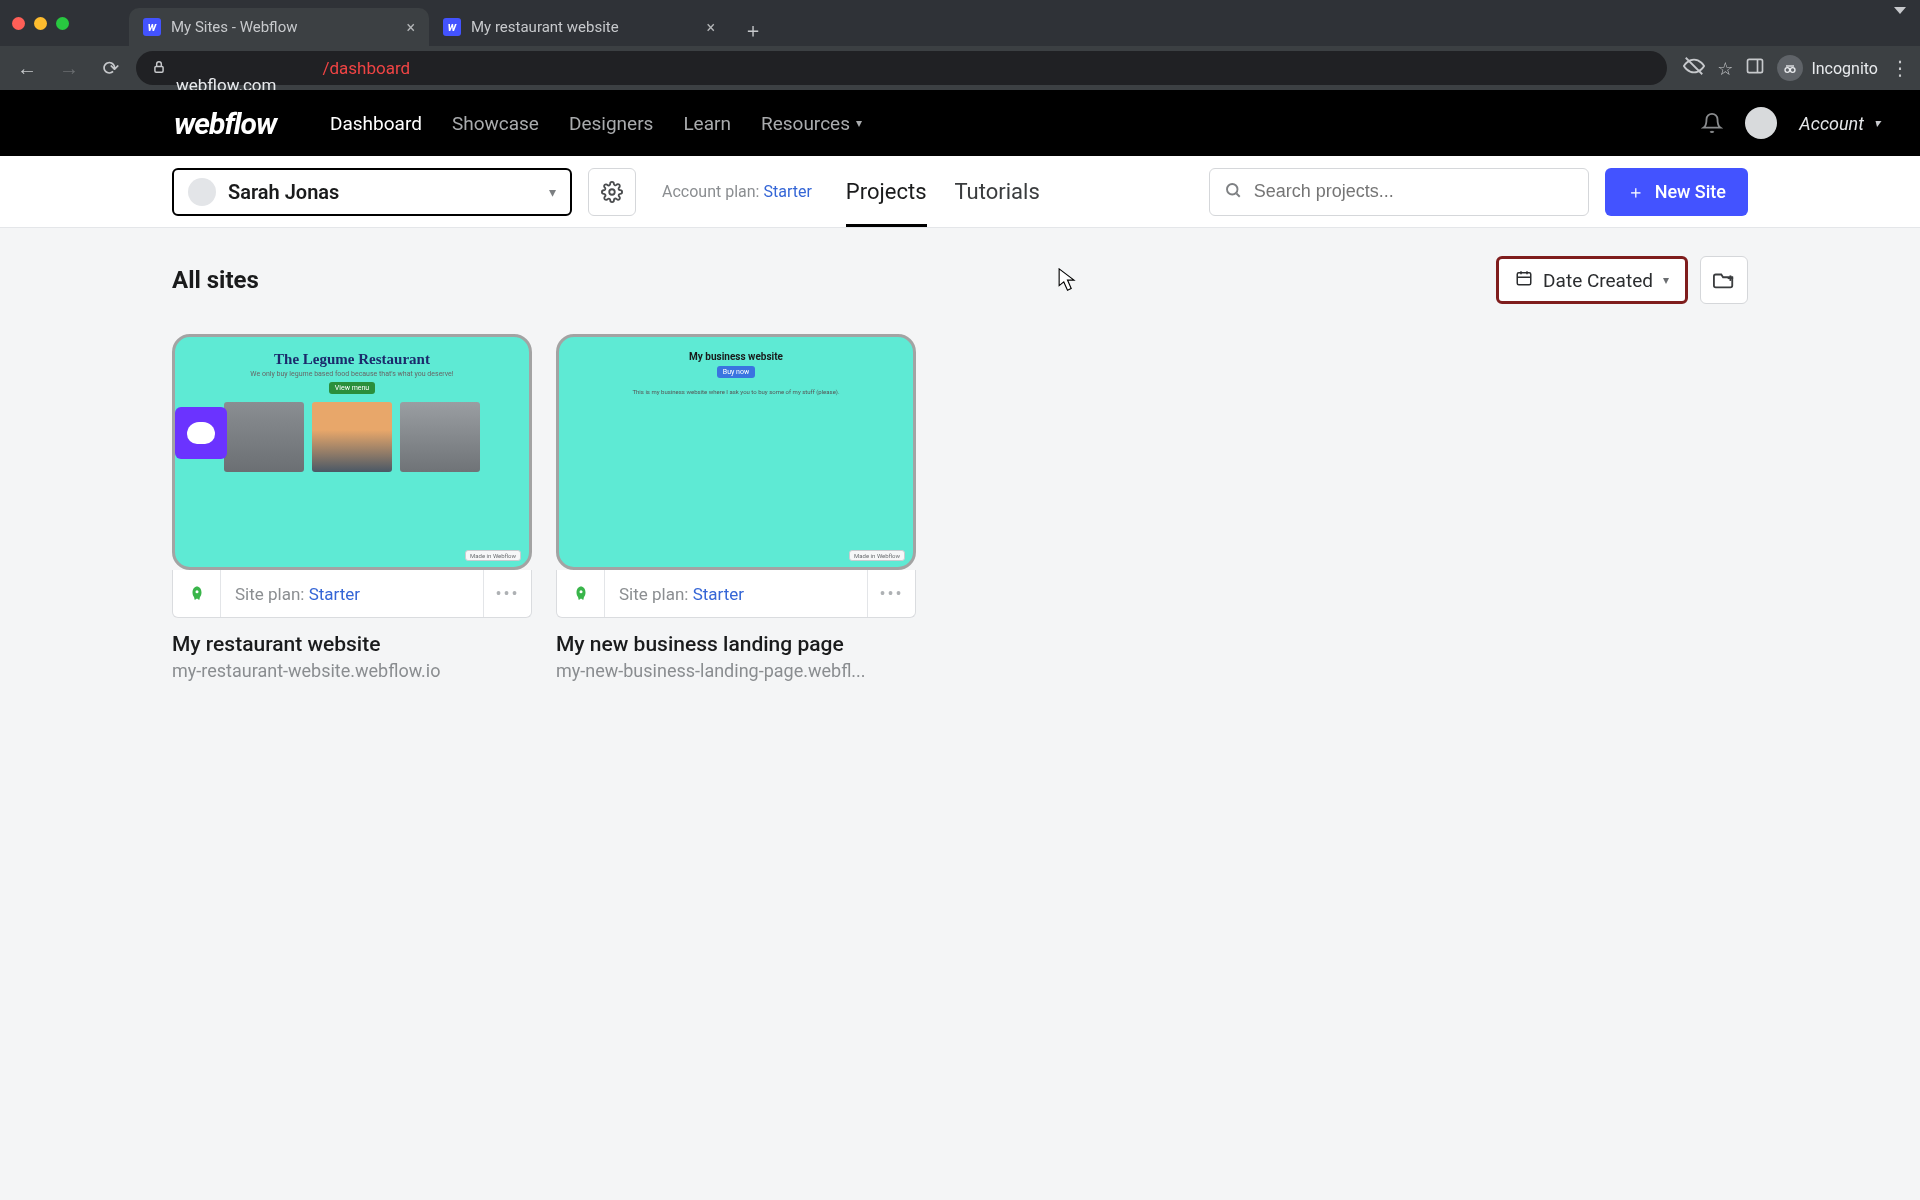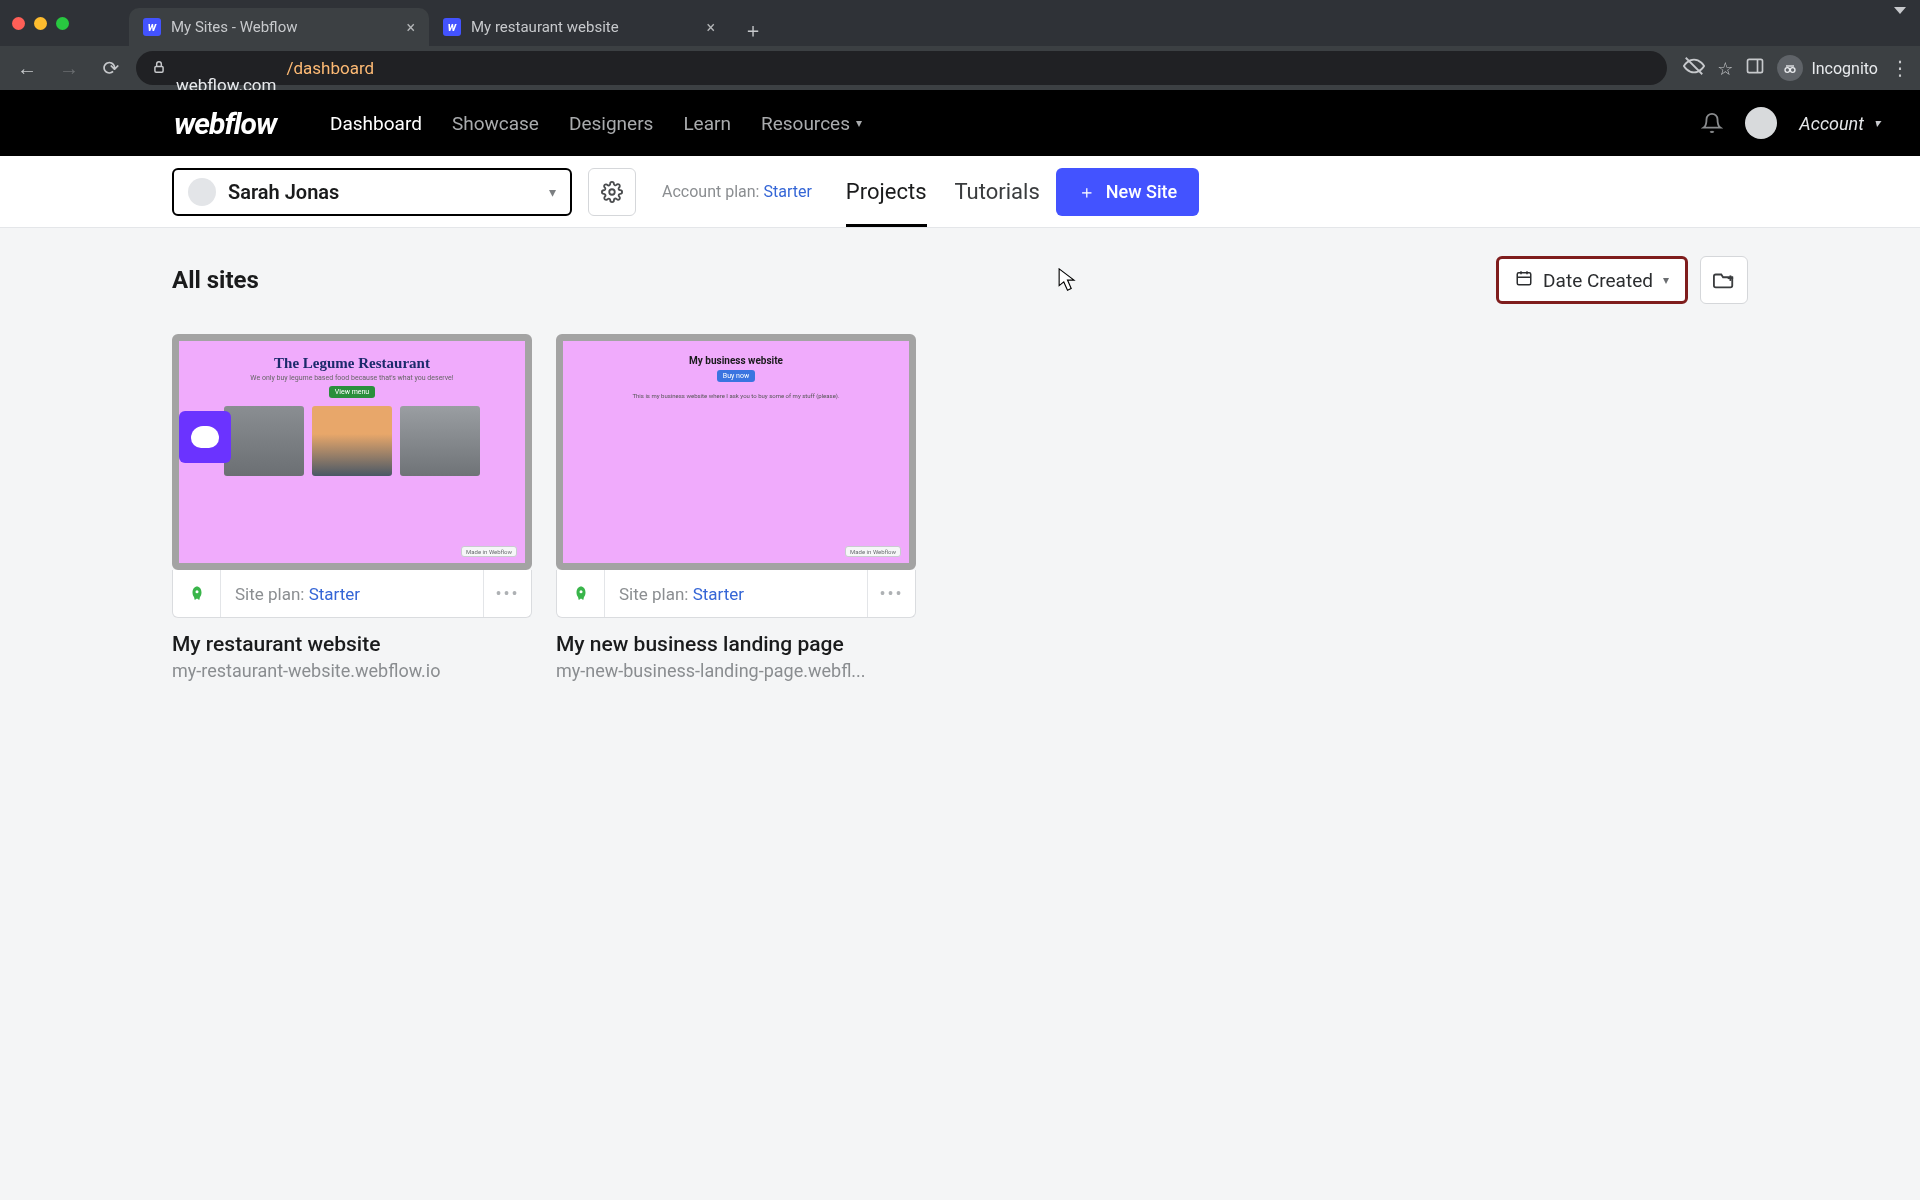--- a/index.html
+++ b/index.html
@@ -51,21 +51,21 @@
       color:#c7c9cc; font-size:20px; border-radius: 50%;
     }
     .nav-btn.disabled { color:#6a6d70; }
     .addressbar {
       flex: 1 1 auto; background:#202124; height: 34px; border-radius: 30px;
       display:flex; align-items:center; padding: 0 16px; gap: 10px; color:#c7c9cc;
       font-size: 17px;
     }
     .lock-icon { font-size: 14px; color:#c7c9cc; }
     .addr-host { color:#e8eaed;margin-top:33px; }
-    .addr-path { color:#fdba74; }
+    .addr-path { color:#ef4444;margin-left:36px; }
     .right-icons { display:flex; align-items:center; gap: 12px; padding-left: 8px; }
     .right-icons .icon { color:#c7c9cc; font-size:18px; }
     .incognito-pill { display:flex; align-items:center; gap:8px; color:#e8eaed; font-size:16px; }
     .incog-badge {
       width:26px; height:26px; border-radius:50%; background:#5f6368;
       display:flex; align-items:center; justify-content:center;
     }
     .dots-vert { font-size: 20px; color:#c7c9cc; }
 
     
@@ -139,21 +139,21 @@
       font-size:19px; color:#2b2d2f;
     }
     .folder-btn {
       width:48px; height:48px; border:1px solid #d5d7da; border-radius:6px; background:#fff;
       display:flex; align-items:center; justify-content:center; margin-left:12px; color:#3b3d3f;
     }
 
     .cards { display:flex; gap: 24px; margin-top: 30px; }
     .card { width: 360px; }
     .thumb {
-      width: 360px; height: 236px; background:#f0abfc; border:7px solid #a3a3a3; border-radius:6px;
+      width: 360px; height: 236px; background:#5eead4; border:3px solid #a3a3a3; border-radius:18px;
       overflow:hidden; position:relative;
     }
     .thumb-content { padding: 14px 12px 10px; font-size: 9px; color:#333; text-align:center; }
     .thumb-title { font-family: Georgia, serif; font-weight:700; font-size:15px; color:#1b2a6b; }
     .thumb-sub { font-size:7px; color:#666; margin-top:2px; }
     .pill { display:inline-block; background:#2a8f3c; color:#fff; font-size:7px; padding:2px 6px; border-radius:3px; margin-top:4px; }
     .pill.blue { background:#3a74e0; }
     .imgs { display:flex; gap:8px; justify-content:center; margin-top:8px; }
     .img {
       width:80px; height:70px; border-radius:3px;
@@ -324,20 +324,29 @@
     <span class="plan-text">
       <span>Account plan:</span>
       <span class="plan">Starter</span>
     </span>
 
     <div class="ws-tabs">
       <div class="ws-tab active">Projects</div>
       <div class="ws-tab">Tutorials</div>
     </div>
 
+    <div class="search-box">
+      <span>
+        <svg width="18" height="18" viewBox="0 0 24 24" fill="none" stroke="#7e8083" stroke-width="2.5">
+            <circle cx="11" cy="11" r="7"></circle>
+            <line x1="21" y1="21" x2="16.65" y2="16.65"></line>
+          </svg>
+      </span>
+      <input placeholder="Search projects..." style="">
+    </div>
 
     <div class="newsite-btn">
       <span>＋</span>
       <span>New Site</span>
     </div>
   </div>
 
   <div class="content">
     <div class="content-header">
       <h2 class="all-sites-title">All sites</h2>

